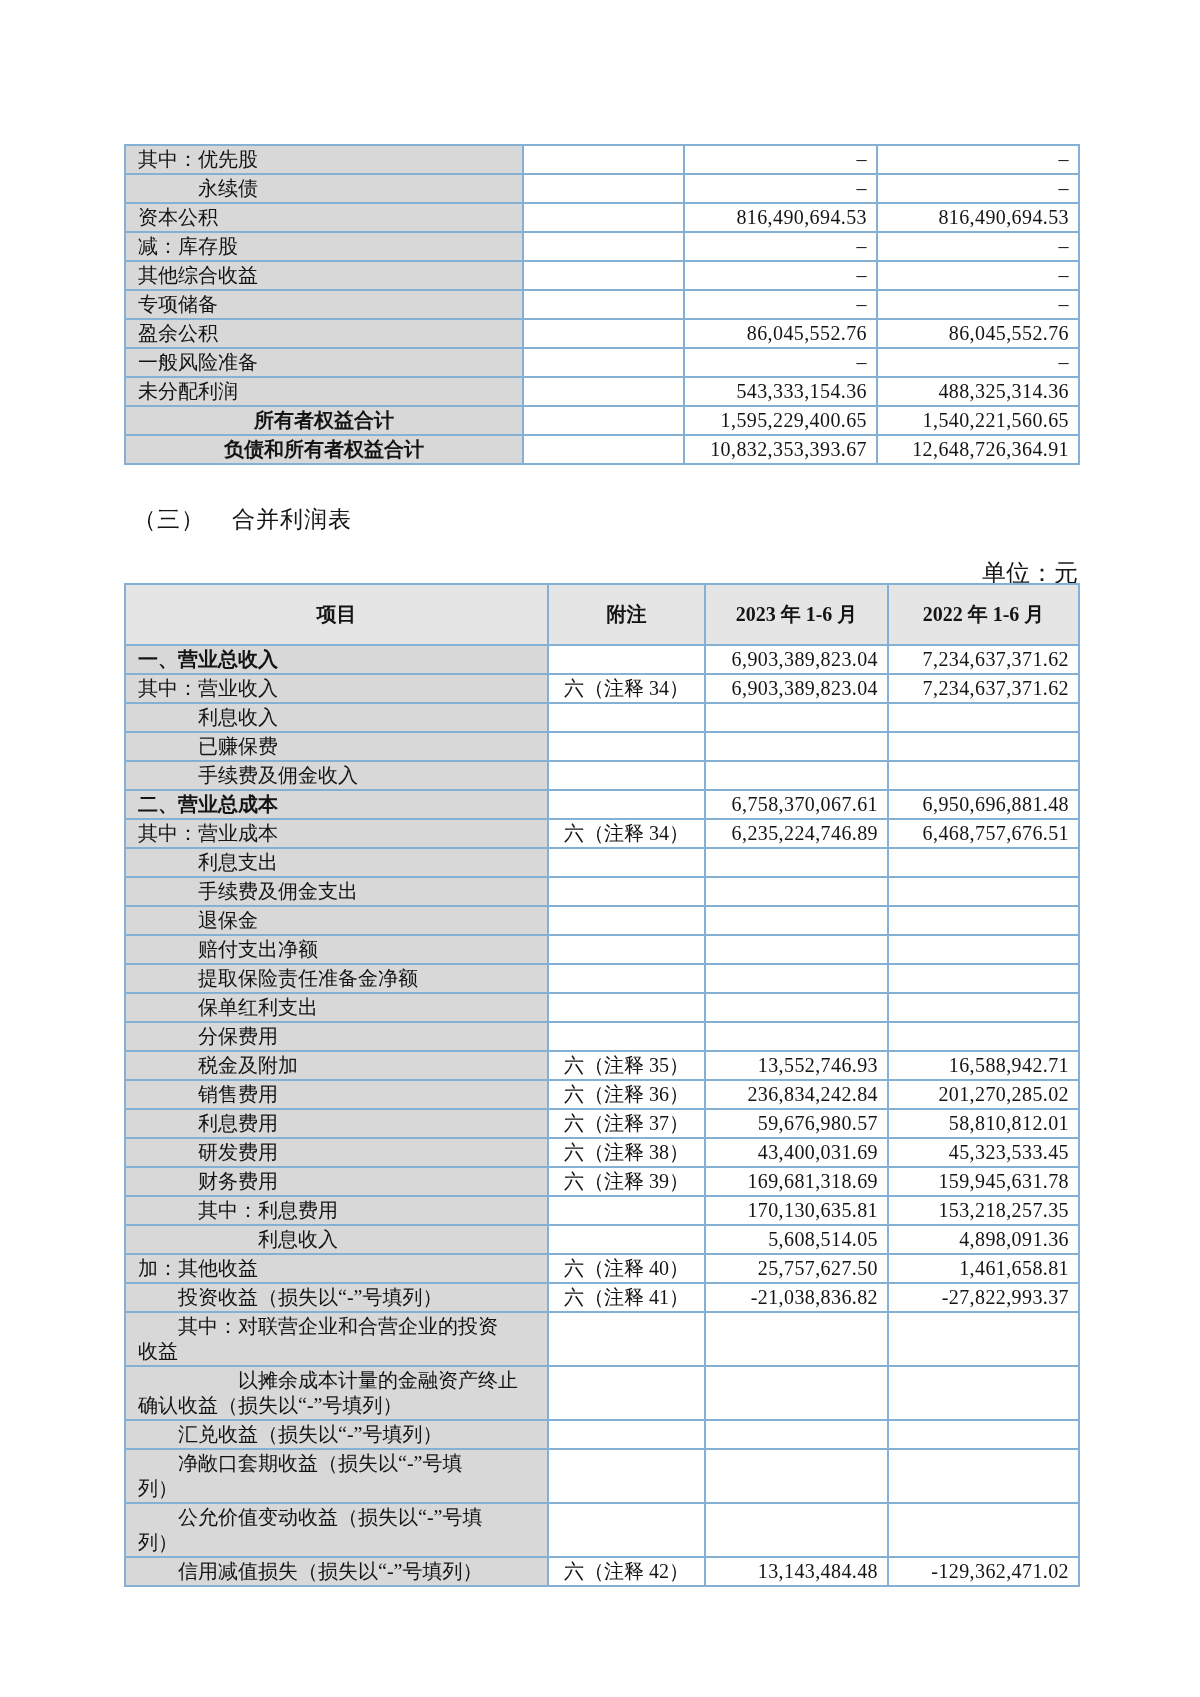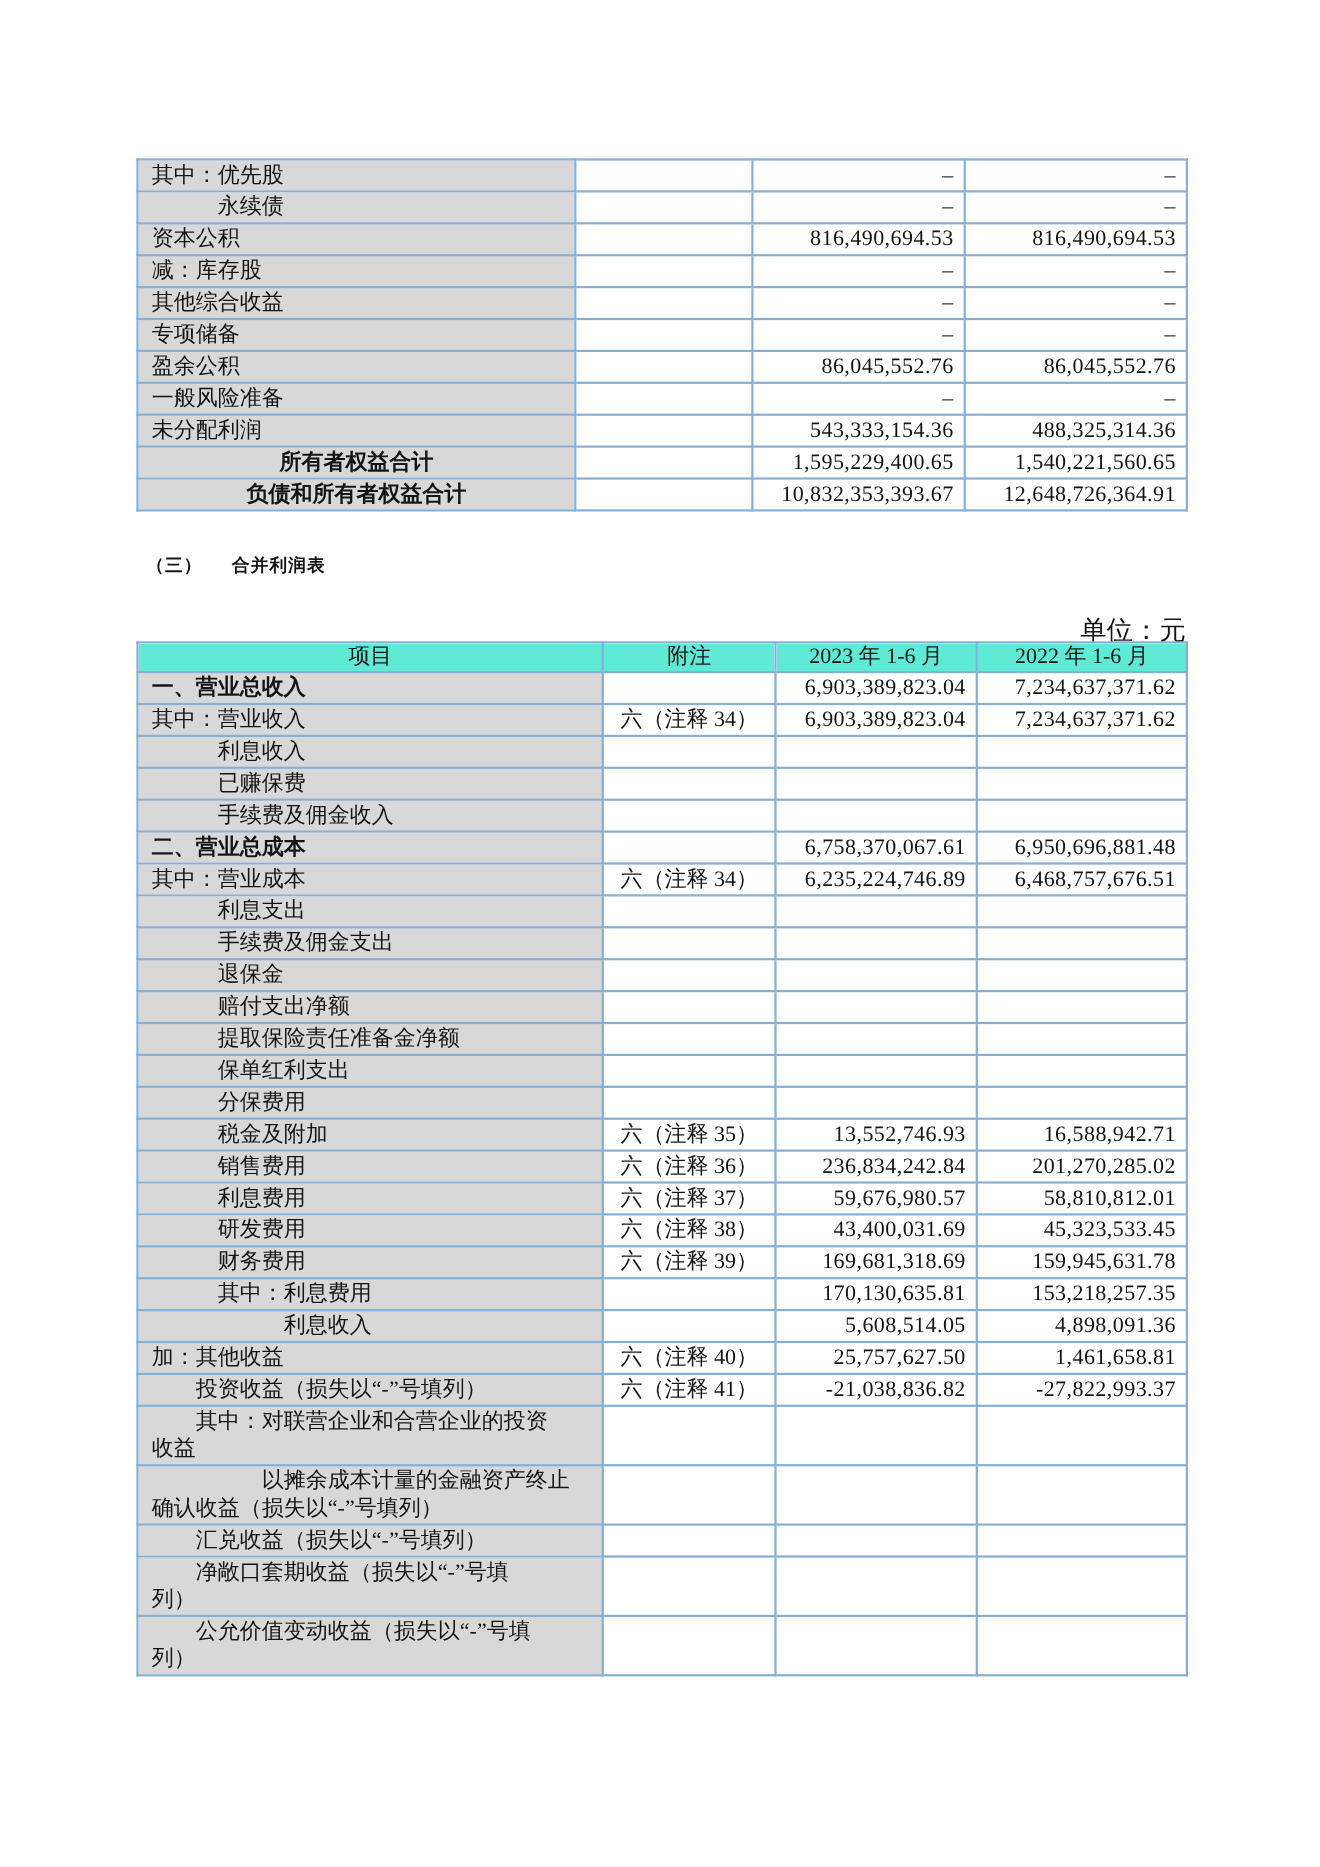--- a/index.html
+++ b/index.html
@@ -21,25 +21,25 @@
 
   table.fin td, table.fin th{
     border:2px solid #85afd4;
     font-size:20px;
     line-height:25px;
     height:25px;
     overflow:hidden;
     vertical-align:middle;
   }
   th.hd{
-    background:#5eead4;
-    font-weight:normal;
+    background:#e5e5e5;
+    font-weight:bold;
     text-align:center;
     height:32px;line-height:32px;
-    padding:0 4px;
+    padding:17px 4px;
   }
   td.lab{
     background:#d8d8d8;
     text-align:left;
     padding:1px 6px 1px 12px;
     white-space:pre-wrap;
     margin-top:12px;
   }
   td.lab.b{font-weight:bold;}
   td.lab.ctr{text-align:center;padding-left:6px;}
@@ -52,21 +52,21 @@
   td.num{
     text-align:right;
     font-size:19px;
     letter-spacing:0.4px;
     padding:1px 9px 1px 4px;
     background:#ffffff;
   }
 
   .section-heading{
     position:absolute;left:133px;top:504px;
-    font-size:16px;font-weight:bold;
+    font-size:23px;font-weight:normal;
     letter-spacing:1px;
   }
   .section-heading .idx{margin-right:27px;}
 
   .unit-label{
     position:absolute;right:122px;top:557px;
     font-size:24px;
   }
 </style>
 </head>
@@ -338,16 +338,22 @@
           <td class="num"></td>
           <td class="num"></td>
         </tr>
         <tr>
           <td class="lab">　　公允价值变动收益（损失以“-”号填
 列）</td>
           <td class="note"></td>
           <td class="num"></td>
           <td class="num"></td>
         </tr>
+        <tr>
+          <td class="lab">　　信用减值损失（损失以“-”号填列）</td>
+          <td class="note">六（注释 42）</td>
+          <td class="num">13,143,484.48</td>
+          <td class="num">-129,362,471.02</td>
+        </tr>
       </tbody>
   </table>
 
 </div>
 
 </body></html>

